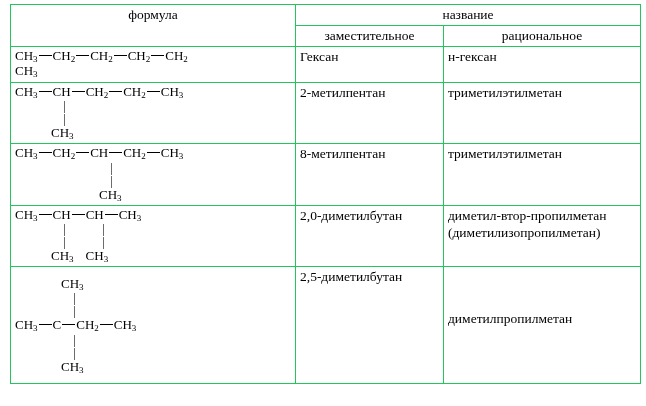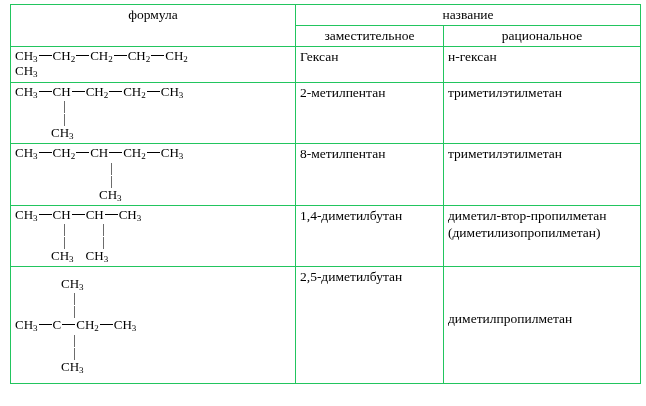--- a/index.html
+++ b/index.html
@@ -178,21 +178,21 @@
           <div class="vbar-row">
             <span class="spacer" style="width:46px"></span><span class="vbar">|</span><span class="spacer" style="width:32px"></span><span class="vbar">|</span>
           </div>
           <div class="vbar-row">
             <span class="spacer" style="width:46px"></span><span class="vbar">|</span><span class="spacer" style="width:32px"></span><span class="vbar">|</span>
           </div>
           <div class="row2">
             <span class="spacer" style="width:36px"></span><span class="grp">CH<sub>3</sub></span><span class="spacer" style="width:12px"></span><span class="grp">CH<sub>3</sub></span>
           </div>
         </td>
-        <td class="name-cell">1,4-диметилбутан</td>
+        <td class="name-cell">2,0-диметилбутан</td>
         <td class="name-cell">диметил-втор-пропилметан (диметилизопропилметан)</td>
       </tr>
 
       <tr>
         <td class="formula-cell" style="padding-top:10px;padding-bottom:8px">
           <div class="row2">
             <span class="spacer" style="width:46px"></span><span class="grp">CH<sub>3</sub></span>
           </div>
           <div class="vbar-row">
             <span class="spacer" style="width:56px"></span><span class="vbar">|</span>

